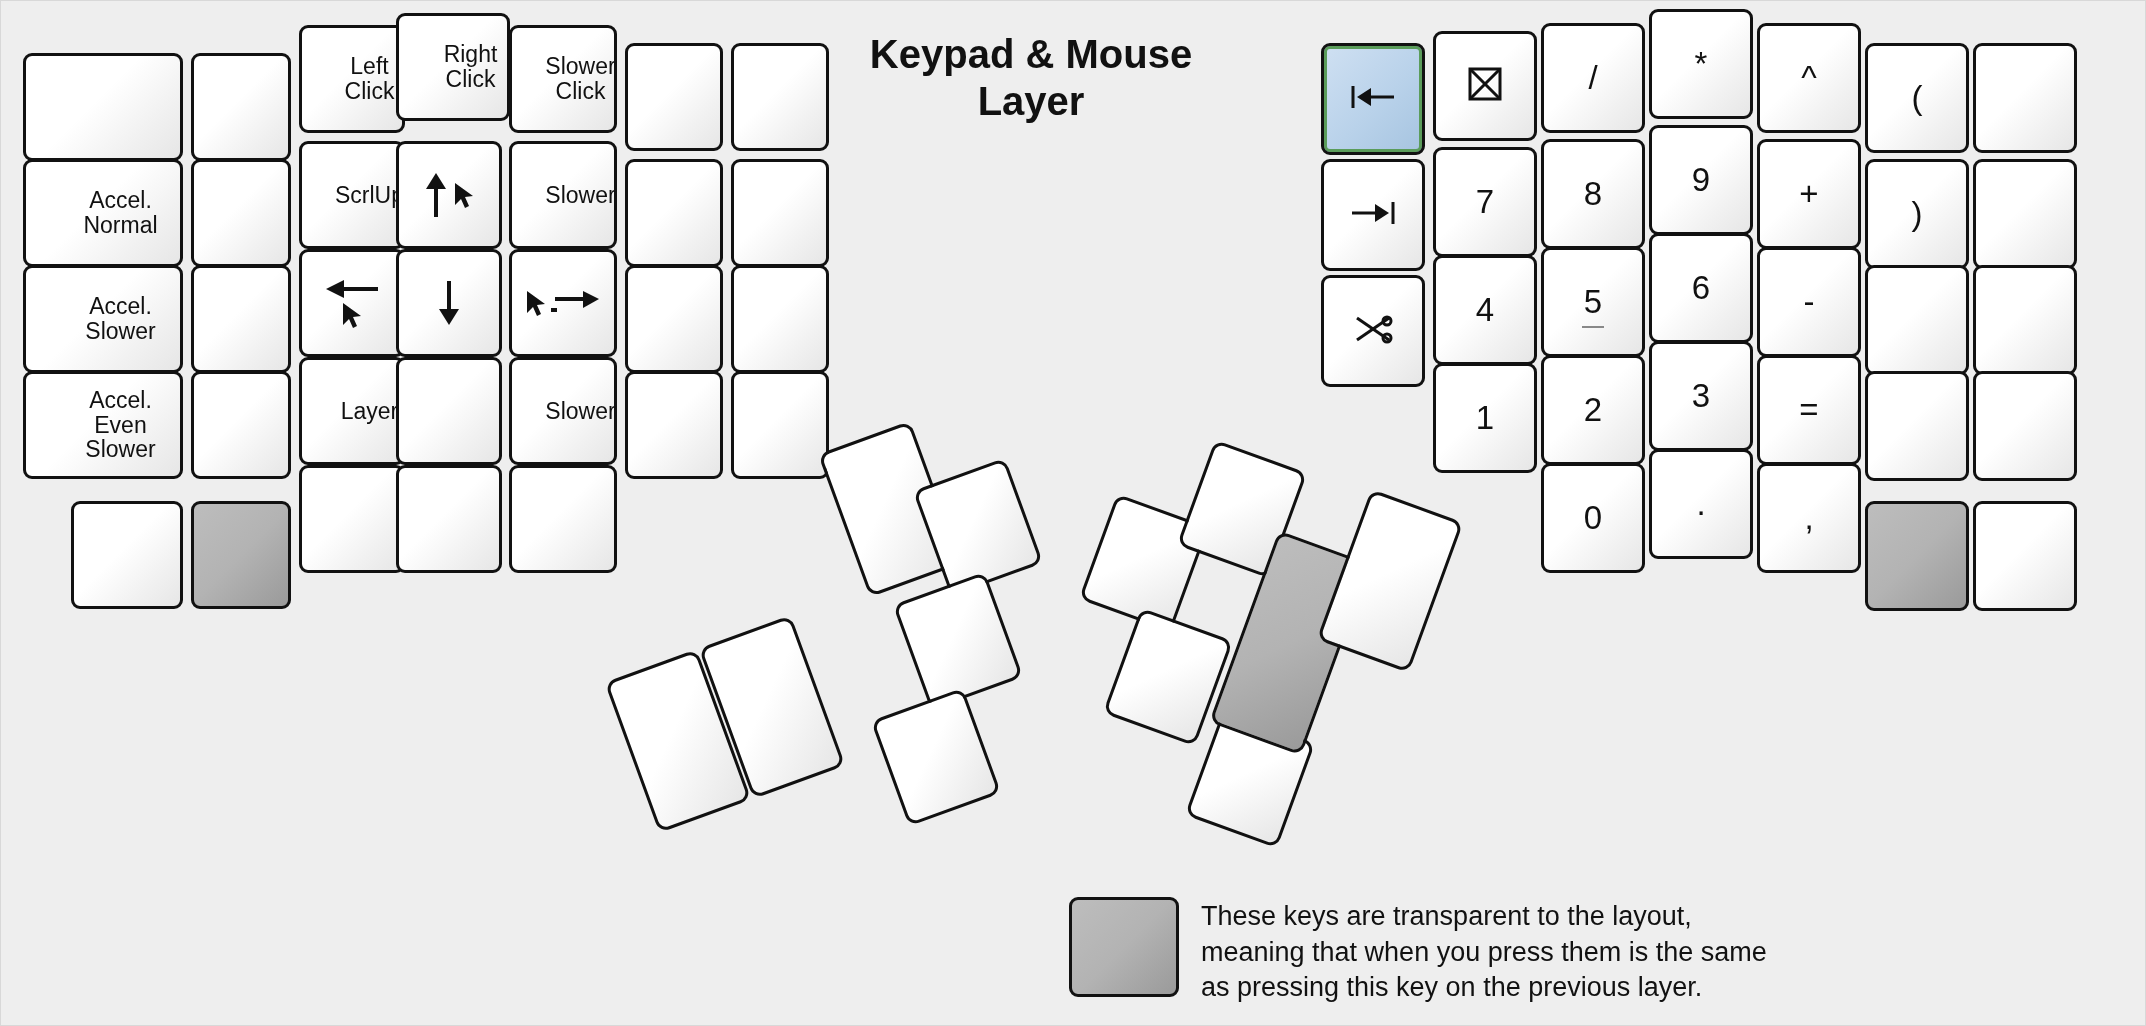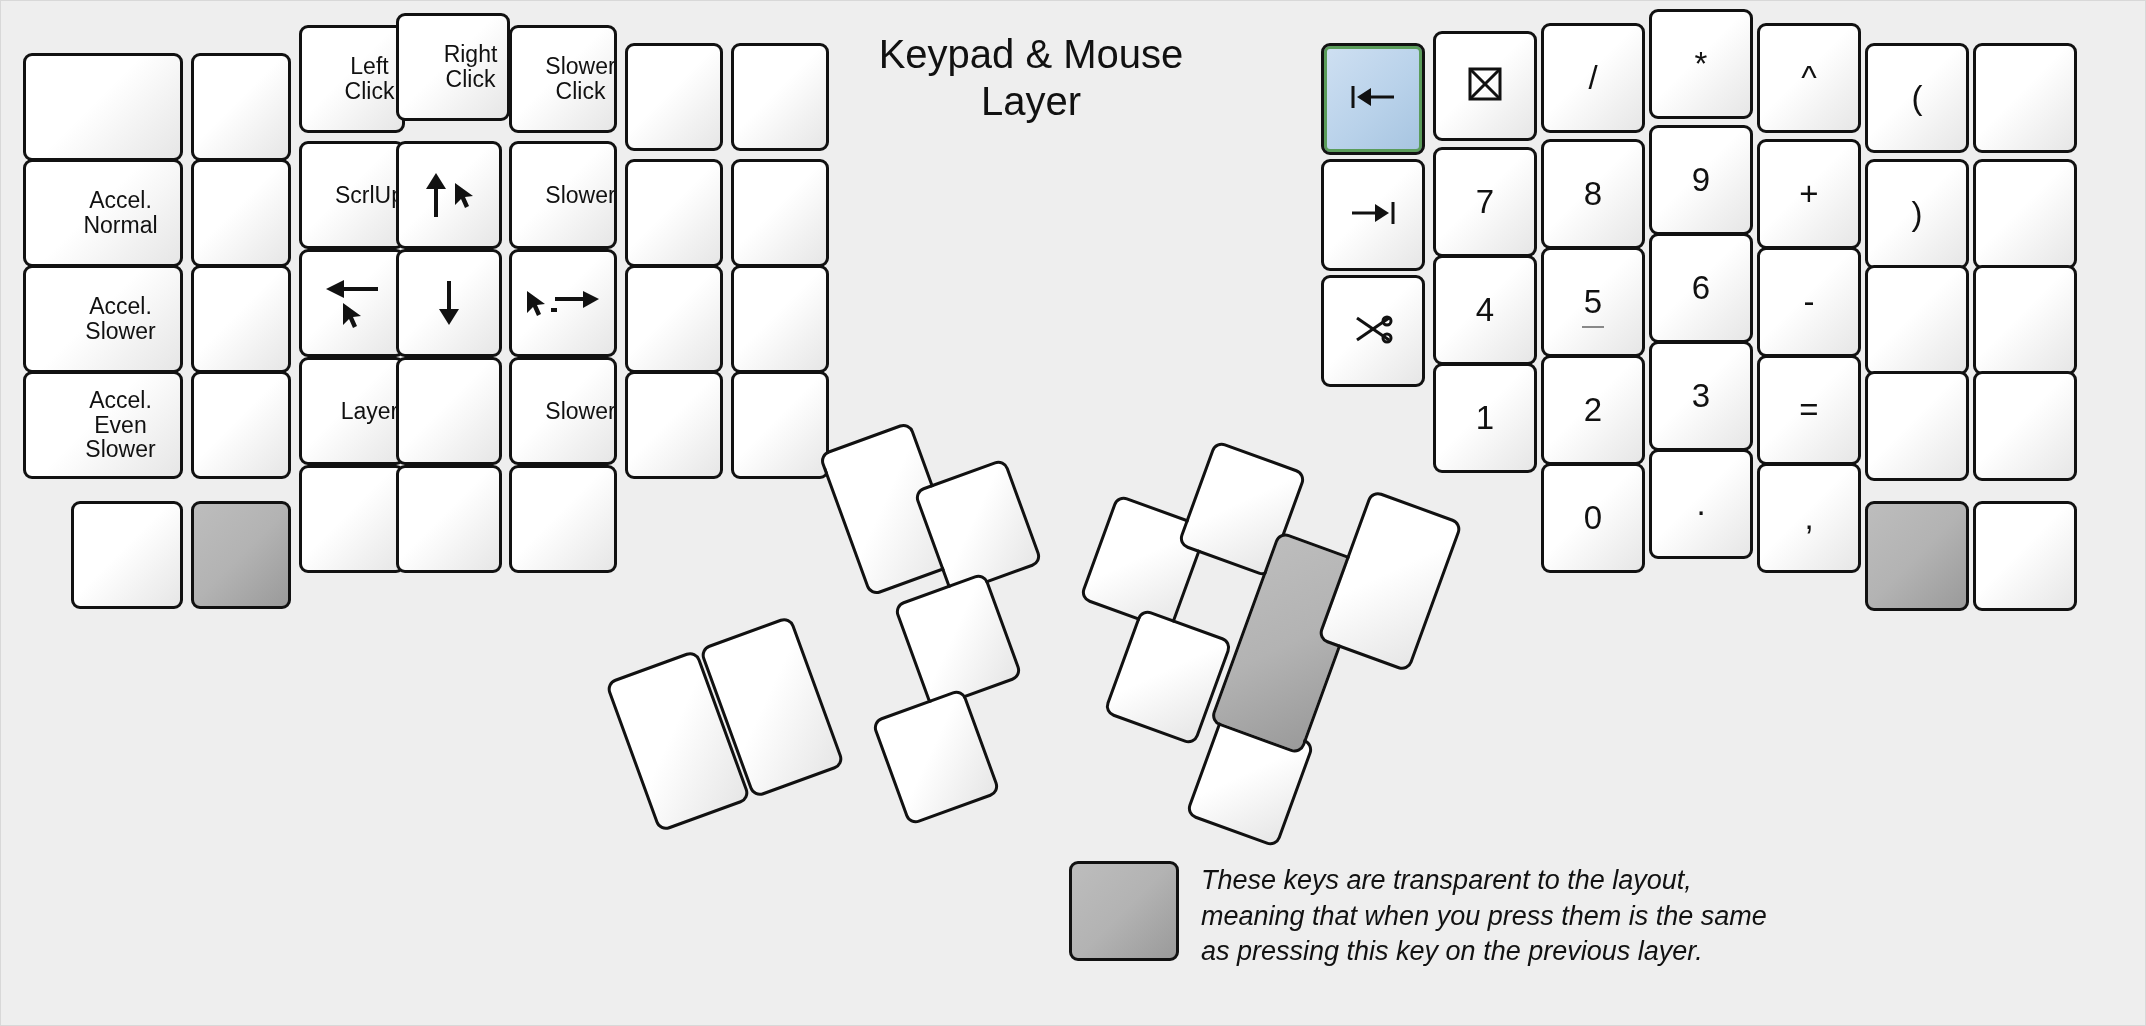--- a/index.html
+++ b/index.html
@@ -26,20 +26,21 @@
   #title {
     position: absolute;
     left: 820px;
     top: 30px;
     width: 420px;
     text-align: center;
     font-size: 40px;
     line-height: 1.18;
     color: #111;
     white-space: pre-line;
+    font-weight: bold;
   }
 
   
   .key {
     position: absolute;
     box-sizing: border-box;
     border: 3px solid #111;
     border-radius: 9px;
     background: linear-gradient(135deg, #ffffff 0%, #ffffff 45%, #f1f1f1 75%, #e6e6e6 100%);
     display: flex;
@@ -265,20 +266,20 @@
       <div class="key" style="left: 1972px; top: 500px; width: 104px; height: 110px;"></div>
       <div class="key thumb" style="left: 1094px; top: 506px; width: 98px; height: 112px; transform: rotate(20deg);"></div>
       <div class="key thumb" style="left: 1192px; top: 452px; width: 98px; height: 112px; transform: rotate(20deg);"></div>
       <div class="key thumb" style="left: 1118px; top: 620px; width: 98px; height: 112px; transform: rotate(20deg);"></div>
       <div class="key thumb" style="left: 1200px; top: 722px; width: 98px; height: 112px; transform: rotate(20deg);"></div>
       <div class="key thumb trans" style="left: 1240px; top: 540px; width: 98px; height: 204px; transform: rotate(20deg);"></div>
       <div class="key thumb" style="left: 1340px; top: 500px; width: 98px; height: 160px; transform: rotate(20deg);"></div>
     </div>
 
 
-  <div class="legend" style="left:1068px; top:860px;font-style:italic;">
+  <div class="legend" style="left:1068px; top:896px;">
     <div class="legend-key trans"></div>
     <div class="legend-text">These keys are transparent to the layout,
 meaning that when you press them is the same
 as pressing this key on the previous layer.</div>
   </div>
 
 </div>
 
 </body></html>

